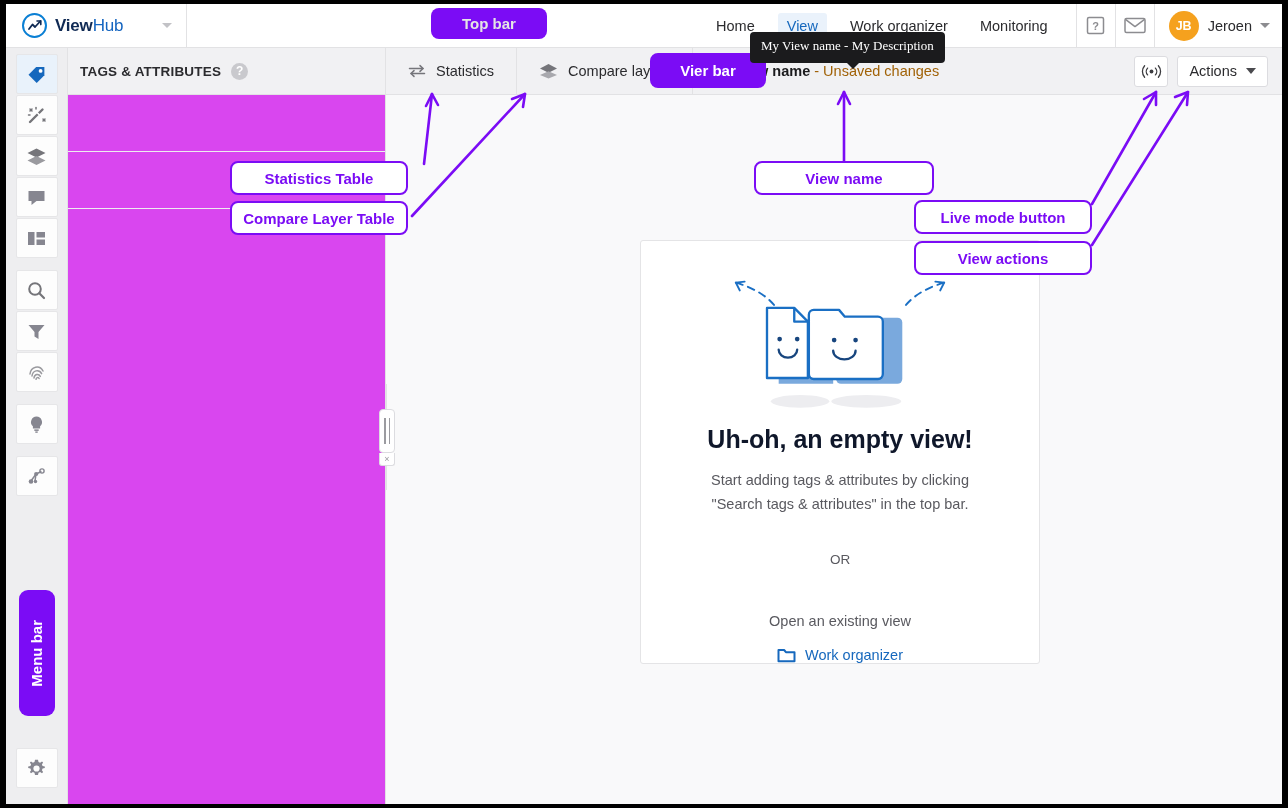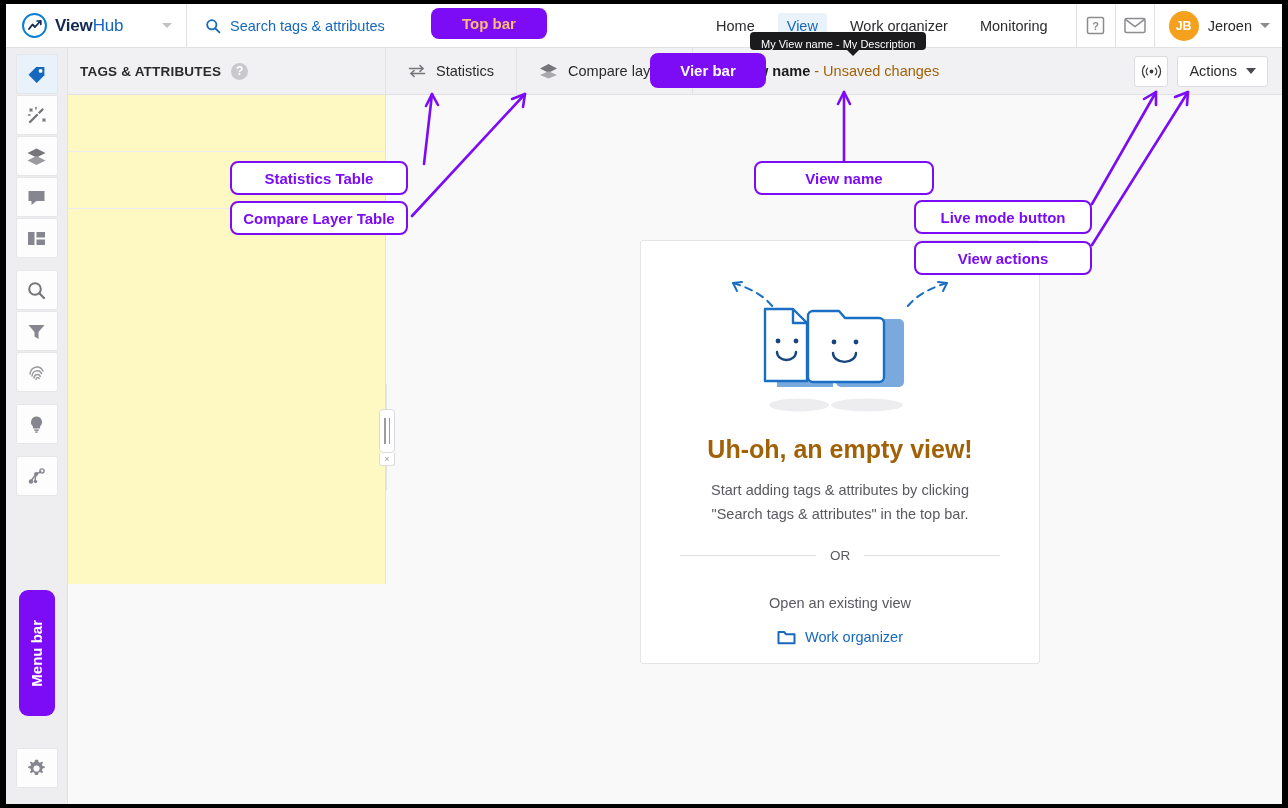--- a/index.html
+++ b/index.html
@@ -69,23 +69,24 @@
   .user-name { font-size: 14.5px; color: #2b2b2e; }
   .user-caret {
     margin-left: 8px; margin-right: 12px;
     border-left: 5px solid transparent; border-right: 5px solid transparent;
     border-top: 5px solid #8c8c90;
   }
 
   
   #tooltip {
     position: absolute; left: 744px; top: 28px;
-    background: #1b1b1d; color: #fff; font-size: 11px;
-    padding: 6px 11px 0; border-radius: 4px; white-space: nowrap;
+    background: #1b1b1d; color: #fff; font-size: 13px;
+    padding: 6px 11px 9px; border-radius: 4px; white-space: nowrap;
     z-index: 60;
+    font-family: Liberation Serif, serif;
   }
   #tooltip:after {
     content: ""; position: absolute; left: 96px; bottom: -6px;
     border-left: 7px solid transparent; border-right: 7px solid transparent;
     border-top: 7px solid #1b1b1d;
   }
 
   
   #rail {
     position: absolute; left: 0; top: 44px; width: 62px; height: 756px;
@@ -106,22 +107,22 @@
     width: 36px; height: 126px; background: #7b0cf5; border-radius: 9px;
     color: #fff; font-size: 15px; font-weight: 700;
     display: flex; align-items: center; justify-content: center;
     margin-bottom: 32px;
   }
   #menubar-badge span { writing-mode: vertical-rl; transform: rotate(180deg); }
   .rail-btn.gear { margin-bottom: 16px; }
 
   
   #panel {
-    position: absolute; left: 62px; top: 44px; width: 318px; height: 536px;
-    background: #fef9c3; border-right: 1px solid #e2e2e4;
+    position: absolute; left: 62px; top: 44px; width: 318px; height: 756px;
+    background: #d946ef; border-right: 1px solid #e2e2e4;
   }
   #panel-header {
     height: 47px; background: #f1f1f3; border-bottom: 1px solid #e2e2e4;
     display: flex; align-items: center; padding-left: 12px; gap: 10px;
   }
   #panel-header .title {
     font-size: 13.5px; font-weight: 700; color: #2b2b2e; letter-spacing: .2px;
   }
   .help-dot {
     width: 17px; height: 17px; border-radius: 50%; background: #c9c9cd;
@@ -205,48 +206,48 @@
     background: #f9f9fa;
   }
   #empty-card {
     position: absolute; left: 254px; top: 145px; width: 400px; height: 424px;
     background: #fff; border: 1px solid #e4e4e6; border-radius: 3px;
     display: flex; flex-direction: column; align-items: center;
     padding-top: 28px;
   }
   #empty-illo { width: 250px; height: 150px; }
   #empty-title {
-    font-size: 25px; font-weight: 700; color: #a16207; margin-top: 16px;
+    font-size: 25px; font-weight: 700; color: #0f172a; margin-top: 10px;
   }
   #empty-body {
     margin-top: 14px; width: 312px; text-align: center;
     font-size: 14.5px; line-height: 24px; color: #59595f;
   }
   .or-row {
     margin-top: 22px; width: 320px; display: flex; align-items: center; gap: 14px;
-    color: #59595f; font-size: 13.5px;
+    color: #59595f; font-size: 13.5px; flex-direction: column;
   }
   .or-row .ln { flex: 1; height: 1px; background: #e1e1e4; }
   #open-existing { margin-top: 32px; font-size: 14.5px; color: #59595f; }
   #work-organizer-link {
     margin-top: 18px; display: flex; align-items: center; gap: 9px;
     font-size: 14.5px; color: #1668bd; cursor: pointer;
   }
 
   
   #anno { position: absolute; left: 0; top: 0; width: 1276px; height: 800px; pointer-events: none; z-index: 50; }
   .badge {
     position: absolute; background: #fff; border: 2.5px solid #7b0cf5;
     border-radius: 8px; color: #7b0cf5; font-weight: 700; font-size: 15px;
     display: flex; align-items: center; justify-content: center;
     white-space: nowrap;
   }
   #badge-topbar {
     position: absolute; left: 425px; top: 4px; width: 116px; height: 31px;
-    background: #7b0cf5; border-radius: 8px; color: #fdba74;
+    background: #7b0cf5; border-radius: 8px; color: #e5e5e5;
     font-weight: 700; font-size: 15px;
     display: flex; align-items: center; justify-content: center; z-index: 55;
   }
   #badge-vierbar {
     position: absolute; left: 644px; top: 49px; width: 116px; height: 35px;
     background: #7b0cf5; border-radius: 8px; color: #fff;
     font-weight: 700; font-size: 15px;
     display: flex; align-items: center; justify-content: center; z-index: 55;
   }
 </style>
@@ -263,27 +264,20 @@
           <polyline points="10,3 13.8,3 13.8,6.6" fill="none" stroke="#102a54" stroke-width="1.6" stroke-linecap="round" stroke-linejoin="round"></polyline>
         </svg>
       </div>
       <div class="logo-text">
         <span class="t1">View</span><span class="t2">Hub</span>
       </div>
       <div class="logo-caret"></div>
     </div>
     <div class="topbar-sep"></div>
 
-    <div class="search-box">
-      <svg width="16" height="16" viewBox="0 0 16 16">
-        <circle cx="6.8" cy="6.8" r="4.6" fill="none" stroke="#1668bd" stroke-width="1.8"></circle>
-        <line x1="10.3" y1="10.3" x2="14.4" y2="14.4" stroke="#1668bd" stroke-width="1.8" stroke-linecap="round"></line>
-      </svg>
-      <span class="lbl">Search tags &amp; attributes</span>
-    </div>
 
     <div class="nav-area">
       <div class="nav-item">Home</div>
       <div class="nav-item active">View</div>
       <div class="nav-item">Work organizer</div>
       <div class="nav-item">Monitoring</div>
 
       <div class="topbar-sep" style="margin-left:12px"></div>
       <div class="icon-btn-top">
         <svg width="19" height="19" viewBox="0 0 19 19">

